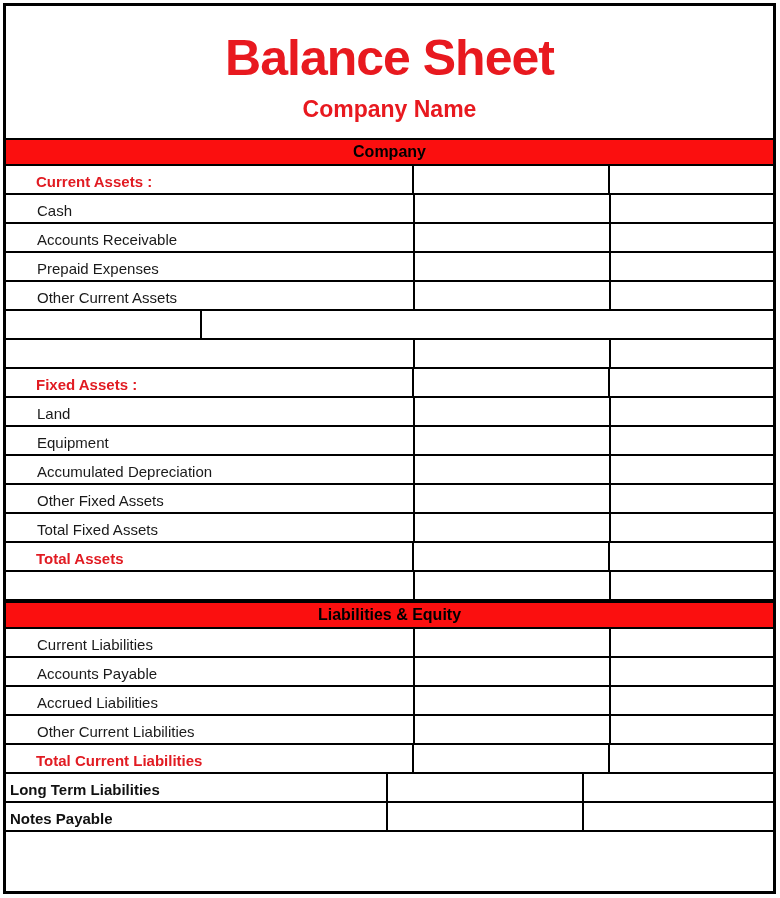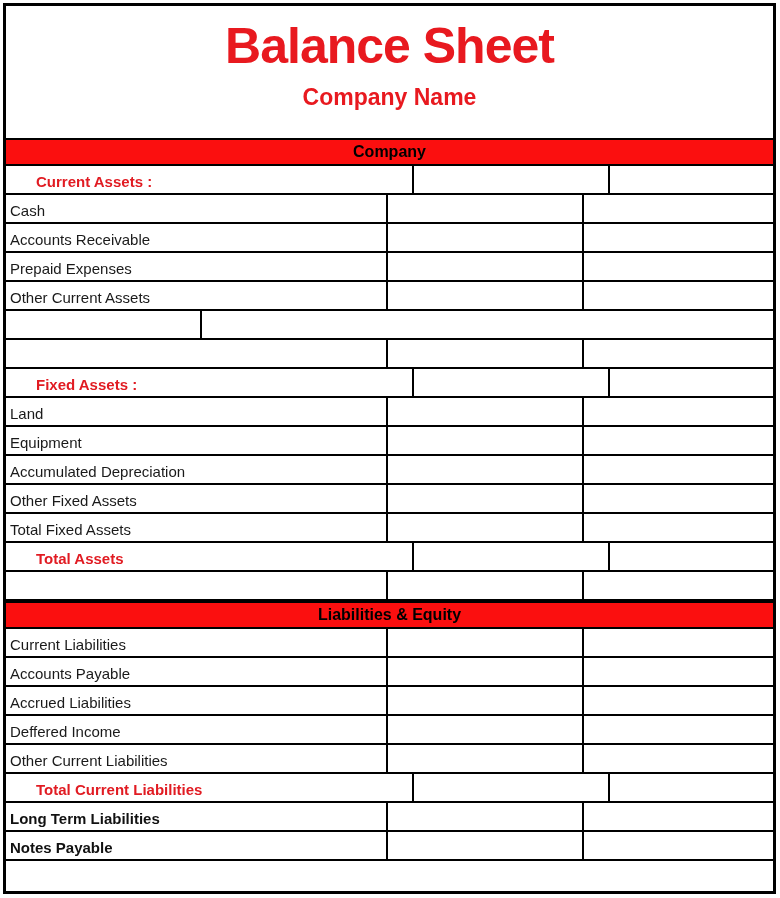--- a/index.html
+++ b/index.html
@@ -18,21 +18,21 @@
     width: 773px;
     height: 891px;
     box-sizing: border-box;
     border: 3px solid #000000;
     background: #ffffff;
     overflow: hidden;
   }
   .title-block {
     height: 132px;
     box-sizing: border-box;
-    padding-top: 12px;
+    padding-top: 24px;
     text-align: center;
   }
   .doc-title {
     margin: 0;
     font-size: 50px;
     line-height: 56px;
     font-weight: bold;
     letter-spacing: -1px;
     color: var(--title-red, #e8191f);
   }
@@ -79,21 +79,21 @@
   }
   .c-val1 {
     width: 196px;
     border-right: 2px solid #000000;
   }
   .c-val2 {
     flex: 1;
   }
   .style-red   { color: var(--label-red, #e11b22); font-weight: bold; margin-left: 26px; }
   .style-bold  { color: #111111; font-weight: bold; }
-  .style-plain { color: #1a1a1a; font-weight: normal; }
+  .style-plain { color: #1a1a1a; font-weight: normal; margin-left: 27px; }
 </style>
 </head>
 <body>
 
 <div class="page">
   <div class="title-block">
     <h1 class="doc-title">Balance Sheet</h1>
     <h2 class="doc-subtitle">Company Name</h2>
   </div>
   <div id="balance-table">
@@ -182,25 +182,20 @@
         <div class="cell c-label style-plain">Accounts Payable</div>
         <div class="cell c-val1"></div>
         <div class="cell c-val2"></div>
       </div>
       <div class="row">
         <div class="cell c-label style-plain">Accrued Liabilities</div>
         <div class="cell c-val1"></div>
         <div class="cell c-val2"></div>
       </div>
       <div class="row">
-        <div class="cell c-label style-plain">Deffered Income</div>
-        <div class="cell c-val1"></div>
-        <div class="cell c-val2"></div>
-      </div>
-      <div class="row">
         <div class="cell c-label style-plain">Other Current Liabilities</div>
         <div class="cell c-val1"></div>
         <div class="cell c-val2"></div>
       </div>
       <div class="row">
         <div class="cell c-label style-red">Total Current Liabilities</div>
         <div class="cell c-val1"></div>
         <div class="cell c-val2"></div>
       </div>
       <div class="row">

